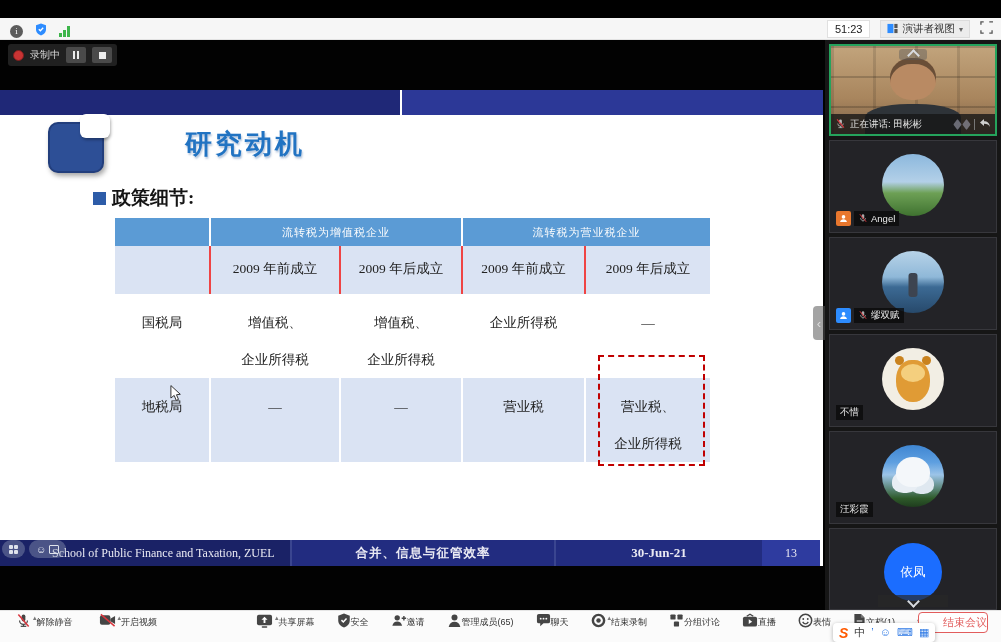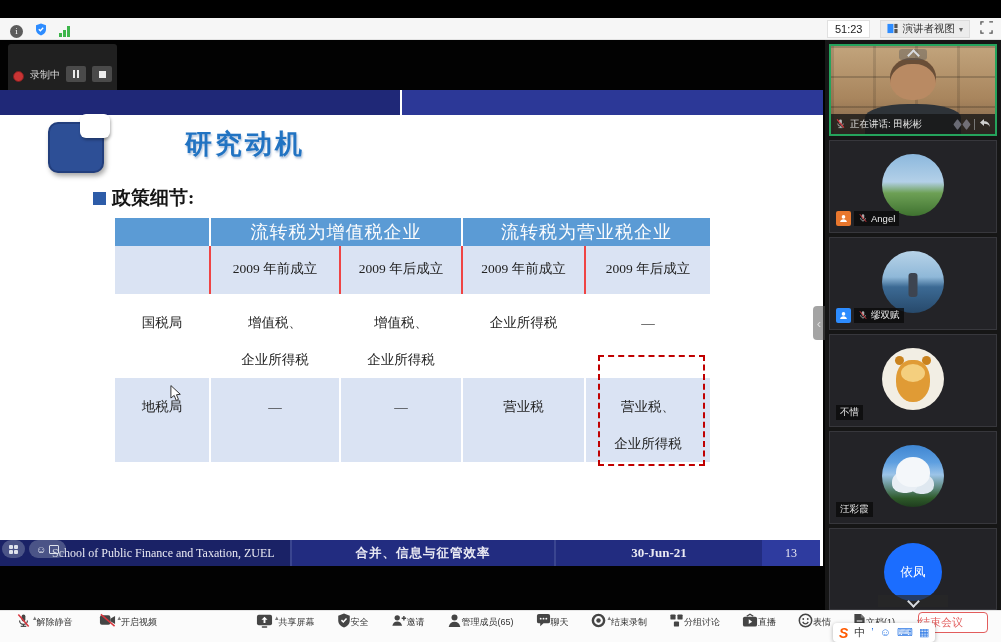--- a/index.html
+++ b/index.html
@@ -25,22 +25,22 @@
   .signal{display:flex;align-items:flex-end;gap:1px;height:11px;}
   .signal i{display:block;width:3px;background:#3cb54a;}
   .sb-right{position:absolute;right:8px;top:2px;display:flex;gap:10px;align-items:center;height:18px;}
   .timer{background:#fff;border:1px solid #e0e0e0;padding:0 7px;height:16px;line-height:16px;
          font-size:11px;color:#222;}
   .view-chip{display:flex;gap:4px;align-items:center;background:#ececec;border:1px solid #dcdcdc;
              height:16px;padding:0 6px;font-size:10.5px;color:#333;}
 
   
   .stage{position:absolute;left:0;top:40px;width:825px;height:570px;background:#020202;}
-  .rec-pill{position:absolute;left:8px;top:4px;height:22px;display:flex;align-items:flex-end;gap:6px;
-            background:rgba(38,38,38,.85);padding:16px 5px;border-radius:3px;}
+  .rec-pill{position:absolute;left:8px;top:4px;height:22px;display:flex;align-items:center;gap:6px;
+            background:rgba(38,38,38,.85);padding:0 5px;border-radius:3px;}
   .rec-dot{width:9px;height:9px;border-radius:50%;background:#c93434;border:1px solid #7e1f1f;}
   .rec-label{color:#d9d9d9;font-size:10px;}
   .rec-btn{width:20px;height:16px;background:#4a4a4a;border-radius:2px;display:flex;align-items:center;justify-content:center;gap:2px;}
   .rec-btn .bar{width:2px;height:8px;background:#ededed;}
   .rec-btn .sq{width:7px;height:7px;background:#ededed;}
 
   
   .slide{position:absolute;left:0;top:50px;width:823px;height:476px;background:#fff;
          font-family:"Liberation Serif",serif;}
   .band-l{position:absolute;left:0;top:0;width:400px;height:25px;background:#1f2877;}
@@ -53,21 +53,21 @@
                letter-spacing:3px;font-family:"Liberation Sans",sans-serif;
                text-shadow:1px 2px 2px rgba(120,150,190,.55);}
   .heading{position:absolute;left:84px;top:95px;display:flex;align-items:center;gap:6px;
            font-size:19px;font-weight:bold;color:#141414;padding-left:9px;}
   .bullet{width:13px;height:13px;background:#2d5ca8;}
 
   table.ppt{position:absolute;left:115px;top:128px;width:595px;border-collapse:collapse;table-layout:fixed;
             font-size:13.5px;color:#222;}
   table.ppt td,table.ppt th{text-align:center;font-weight:normal;padding:0;}
   tr.g-head{height:28px;background:#5b9bd5;color:#fdfdfd;}
-  tr.g-head th{vertical-align:middle;font-size:18px;letter-spacing:1px;border-left:2px solid #fff;}
+  tr.g-head th{vertical-align:middle;font-size:11px;letter-spacing:1px;border-left:2px solid #fff;}
   tr.g-head th:first-child{border-left:none;}
   tr.c-head{height:48px;background:#dae3f3;}
   tr.c-head td{vertical-align:top;padding-top:14px;border-left:2px solid #ef4444;}
   tr.c-head td:first-child{border-left:none;}
   tr.body-a{height:74px;background:#fff;}
   tr.body-b{height:72px;background:#dae3f3;}
   tr.body-a td,tr.body-b td{vertical-align:top;padding-top:10px;line-height:37px;
                             white-space:pre-line;border-left:2px solid #fff;}
   tr.body-a td:first-child,tr.body-b td:first-child{border-left:none;}
   .dashed-box{position:absolute;left:598px;top:265px;width:103px;height:107px;border:2px dashed #c00000;}
@@ -147,21 +147,21 @@
 
   
   .toolbar{position:absolute;left:0;top:610px;width:1001px;height:32px;background:#fbfbfb;border-top:1px solid #e5e5e5;box-sizing:border-box;}
   .tb-left{position:absolute;left:16px;top:2px;display:flex;gap:26px;}
   .tb-center{position:absolute;left:256px;top:2px;display:flex;gap:22px;}
   .tb-item{display:flex;flex-direction:row;align-items:center;font-size:9px;color:#333;cursor:default;}
   .ico-row{display:flex;align-items:flex-start;gap:2px;height:17px;}
   .caret{font-size:7px;color:#777;line-height:9px;}
   .tb-label{white-space:nowrap;line-height:10px;}
   .end-btn{position:absolute;right:13px;top:1px;width:70px;height:21px;background:#fff;border:1px solid #e25d5d;
-           border-radius:4px;color:#e25d5d;font-size:11px;text-align:left;line-height:19px;box-sizing:border-box;z-index:3;}
+           border-radius:4px;color:#e25d5d;font-size:11px;text-align:right;line-height:19px;box-sizing:border-box;z-index:3;}
   .ime{position:absolute;left:833px;top:12px;height:19px;background:#fff;border-radius:4px;
        box-shadow:0 1px 4px rgba(0,0,0,.3);display:flex;align-items:center;gap:6px;padding:0 6px;z-index:5;}
   .ime .s-logo{font-weight:bold;font-style:italic;color:#ff5a00;font-size:14px;}
   .ime .zh{font-size:11px;color:#333;}
   .ime .blu{font-size:11px;color:#2f7ae5;line-height:19px;}
 </style>
 </head>
 <body>
 
 <div id="app">

